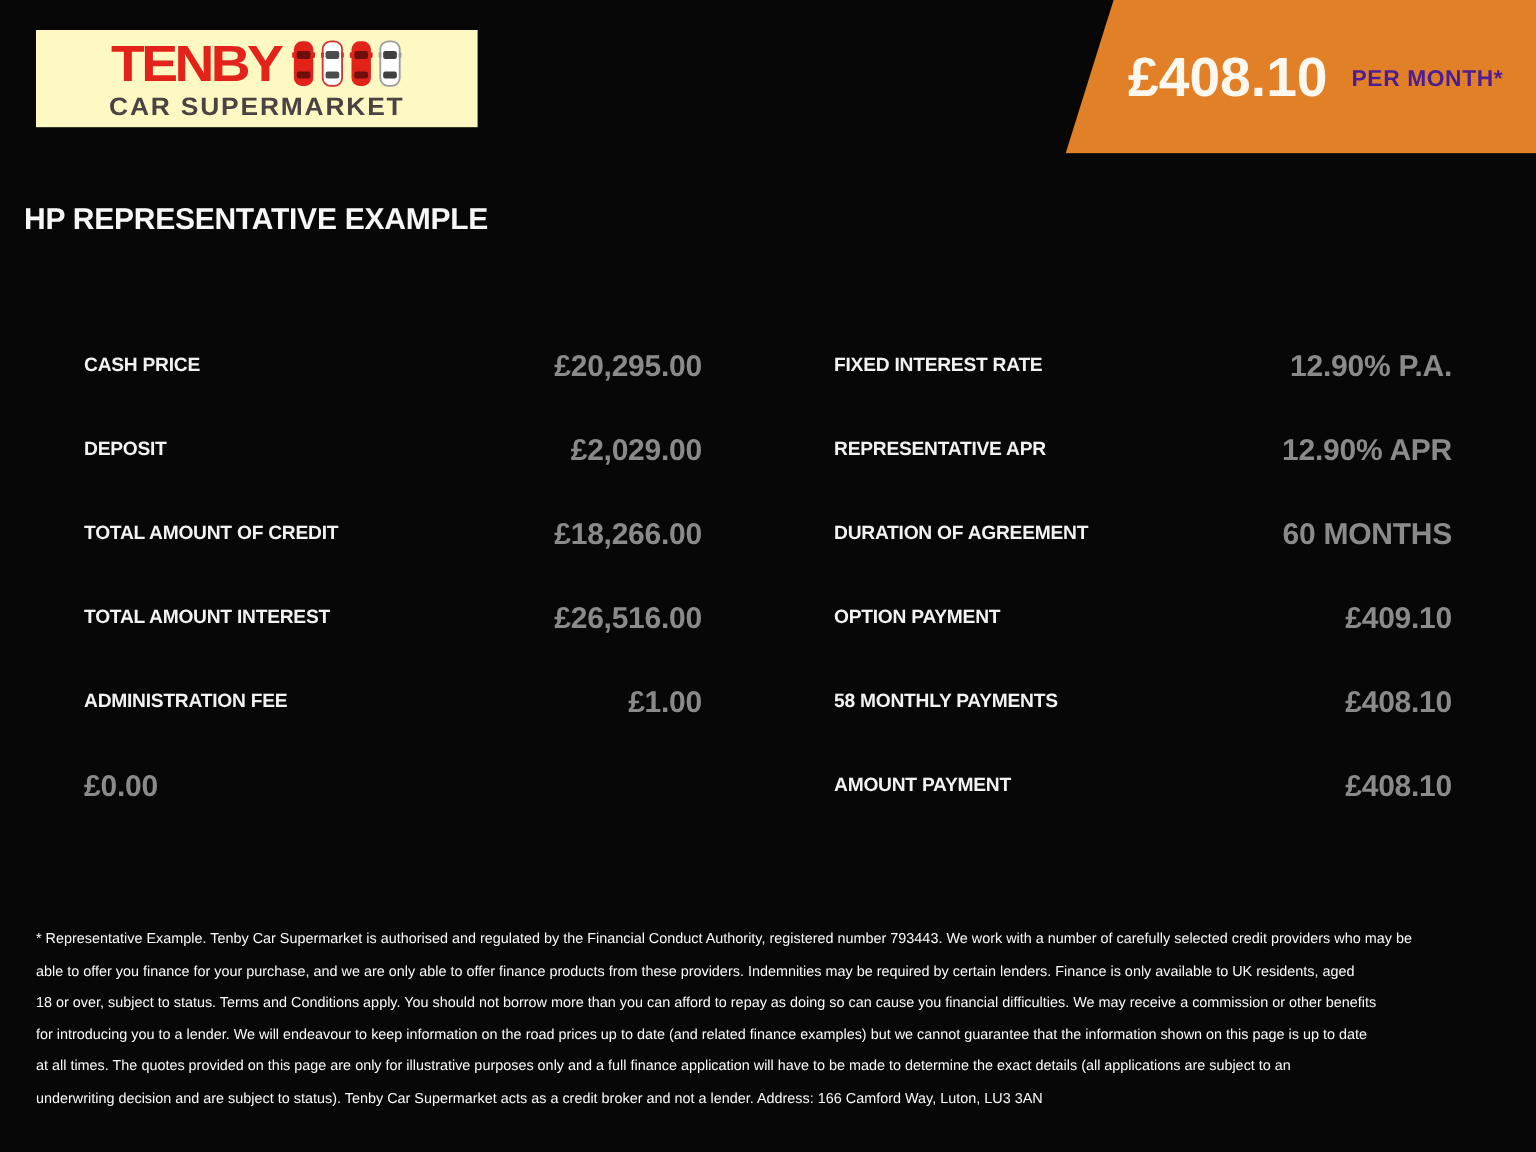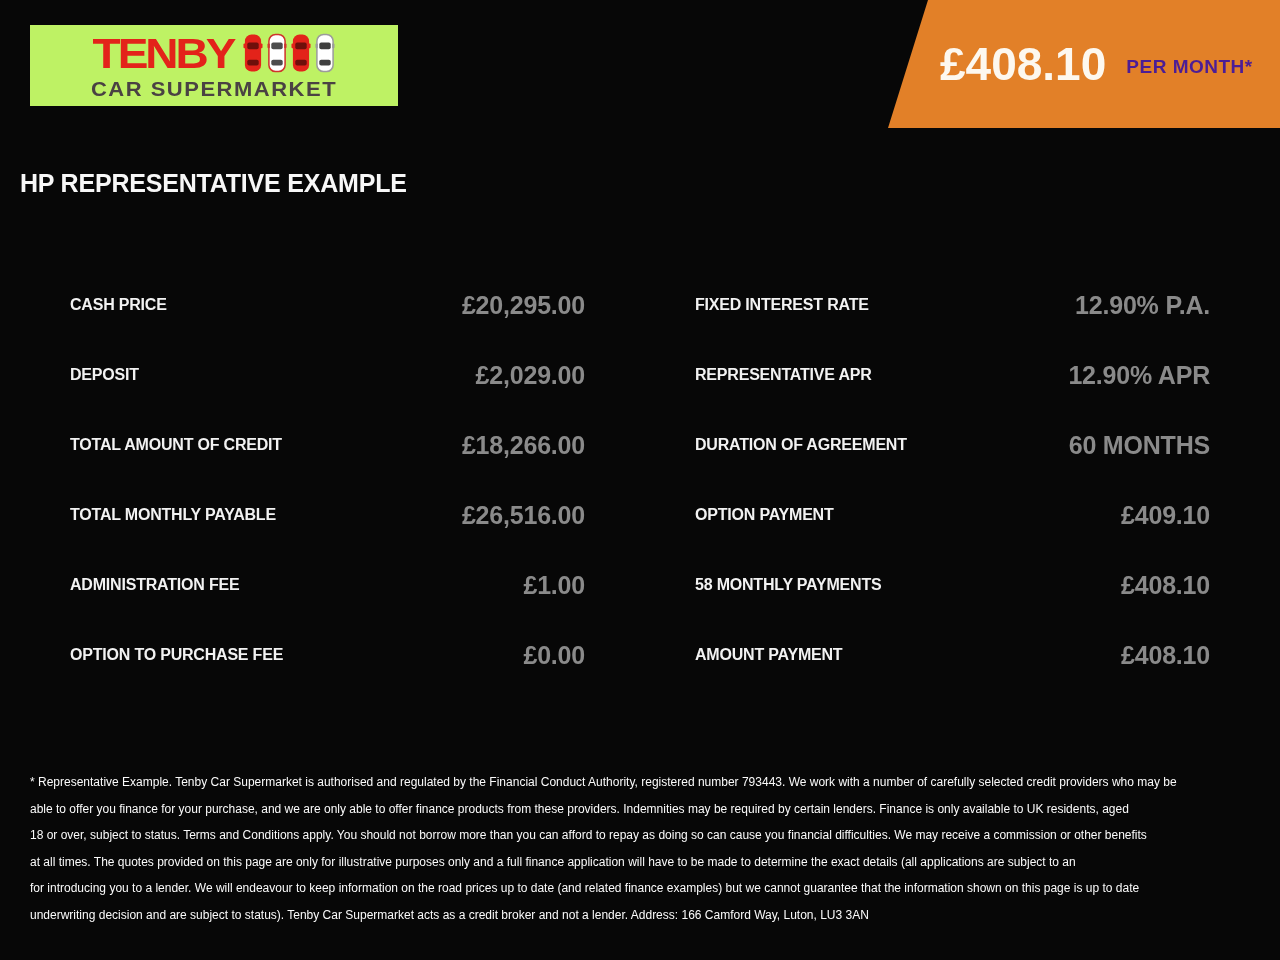--- a/index.html
+++ b/index.html
@@ -7,21 +7,21 @@
     position:relative;
     width:1280px;height:960px;
     background:#070707;
     overflow:hidden;
     font-family:"Liberation Sans", sans-serif;
   }
 
   
   .logo-box{
     position:absolute;left:30px;top:25px;width:368px;height:81px;
-    background:#bef264;
+    background:#fef9c3;
     display:flex;flex-direction:column;align-items:center;justify-content:center;
   }
   .logo-row1{display:flex;align-items:center;gap:10px;height:44px;}
   .logo-tenby{
     color:#e3231a;font-weight:bold;font-size:46px;letter-spacing:-3px;
     line-height:1;transform:scaleY(0.92);
   }
   .logo-cars{display:flex;gap:4px;align-items:center;}
   .logo-line2{
     color:#4a4243;font-weight:bold;font-size:22px;letter-spacing:1.5px;
@@ -123,29 +123,28 @@
     </div>
     <div class="frow">
       <span class="flabel">DEPOSIT</span>
       <span class="fvalue">£2,029.00</span>
     </div>
     <div class="frow">
       <span class="flabel">TOTAL AMOUNT OF CREDIT</span>
       <span class="fvalue">£18,266.00</span>
     </div>
     <div class="frow">
-      <span class="flabel">TOTAL MONTHLY PAYABLE</span>
+      <span class="flabel">TOTAL AMOUNT INTEREST</span>
       <span class="fvalue">£26,516.00</span>
     </div>
     <div class="frow">
       <span class="flabel">ADMINISTRATION FEE</span>
       <span class="fvalue">£1.00</span>
     </div>
     <div class="frow">
-      <span class="flabel">OPTION TO PURCHASE FEE</span>
       <span class="fvalue">£0.00</span>
     </div>
   </div>
 
   <div class="col col-right">
     <div class="frow">
       <span class="flabel">FIXED INTEREST RATE</span>
       <span class="fvalue">12.90% P.A.</span>
     </div>
     <div class="frow">
@@ -167,18 +166,18 @@
     <div class="frow">
       <span class="flabel">AMOUNT PAYMENT</span>
       <span class="fvalue">£408.10</span>
     </div>
   </div>
 
   <div class="disclaimer">
     <div>* Representative Example. Tenby Car Supermarket is authorised and regulated by the Financial Conduct Authority, registered number 793443. We work with a number of carefully selected credit providers who may be</div>
     <div>able to offer you finance for your purchase, and we are only able to offer finance products from these providers. Indemnities may be required by certain lenders. Finance is only available to UK residents, aged</div>
     <div>18 or over, subject to status. Terms and Conditions apply. You should not borrow more than you can afford to repay as doing so can cause you financial difficulties. We may receive a commission or other benefits</div>
+    <div>for introducing you to a lender. We will endeavour to keep information on the road prices up to date (and related finance examples) but we cannot guarantee that the information shown on this page is up to date</div>
     <div>at all times. The quotes provided on this page are only for illustrative purposes only and a full finance application will have to be made to determine the exact details (all applications are subject to an</div>
-    <div>for introducing you to a lender. We will endeavour to keep information on the road prices up to date (and related finance examples) but we cannot guarantee that the information shown on this page is up to date</div>
     <div>underwriting decision and are subject to status). Tenby Car Supermarket acts as a credit broker and not a lender. Address: 166 Camford Way, Luton, LU3 3AN</div>
   </div>
 
 </div>
 
 </body></html>

